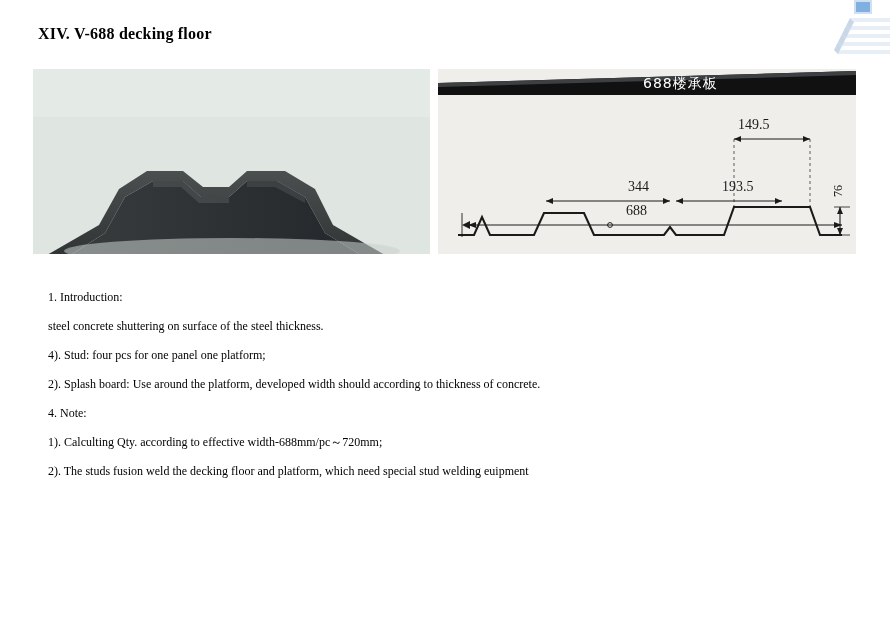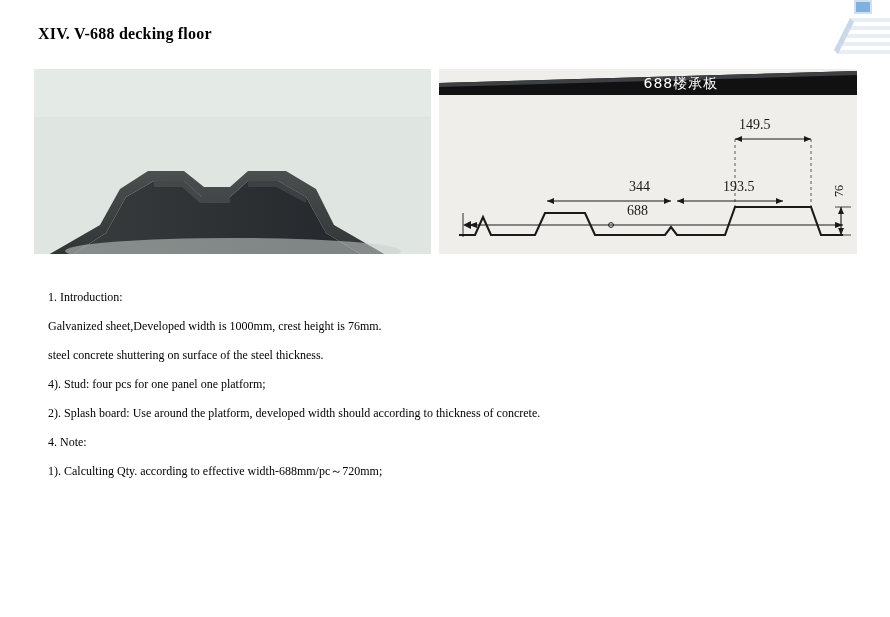--- a/index.html
+++ b/index.html
@@ -38,21 +38,20 @@
 
   
   .figure-row {
     position: absolute;
     left: 33px;
     top: 69px;
     width: 824px;
     height: 185px;
     display: flex;
     gap: 8px;
-    justify-content: center;
   }
   .figure {
     position: relative;
     overflow: hidden;
   }
   .figure-photo {
     width: 397px;
     height: 185px;
     background: linear-gradient(170deg,#dfe6e2 0%, #e6ebe7 45%, #d8e0dc 100%);
   }
@@ -207,19 +206,19 @@
       <polygon points="404,130 396,127 396,133" fill="#1a1a1a"></polygon>
       <line x1="24" y1="118" x2="24" y2="142" stroke="#1a1a1a" stroke-width="0.9"></line>
       <polygon points="24,130 32,126 32,134" fill="#1a1a1a"></polygon>
       <circle cx="172" cy="130" r="2.4" fill="none" stroke="#1a1a1a" stroke-width="1"></circle>
     </svg>
   </div>
 </div>
 
 <div class="body-text">
   <div class="body-line">1. Introduction:</div>
-  <div class="body-line">Galvanized sheet,Developed width is 1000mm, crest height is 76mm.</div>
   <div class="body-line">steel concrete shuttering on surface of the steel thickness.</div>
   <div class="body-line">4). Stud: four pcs for one panel one platform;</div>
   <div class="body-line">2). Splash board: Use around the platform, developed width should according to thickness of concrete.</div>
   <div class="body-line">4. Note:</div>
   <div class="body-line">1). Calculting Qty. according to effective width-688mm/pc～720mm;</div>
+  <div class="body-line">2). The studs fusion weld the decking floor and platform, which need special stud welding euipment</div>
 </div>
 
 </body></html>

